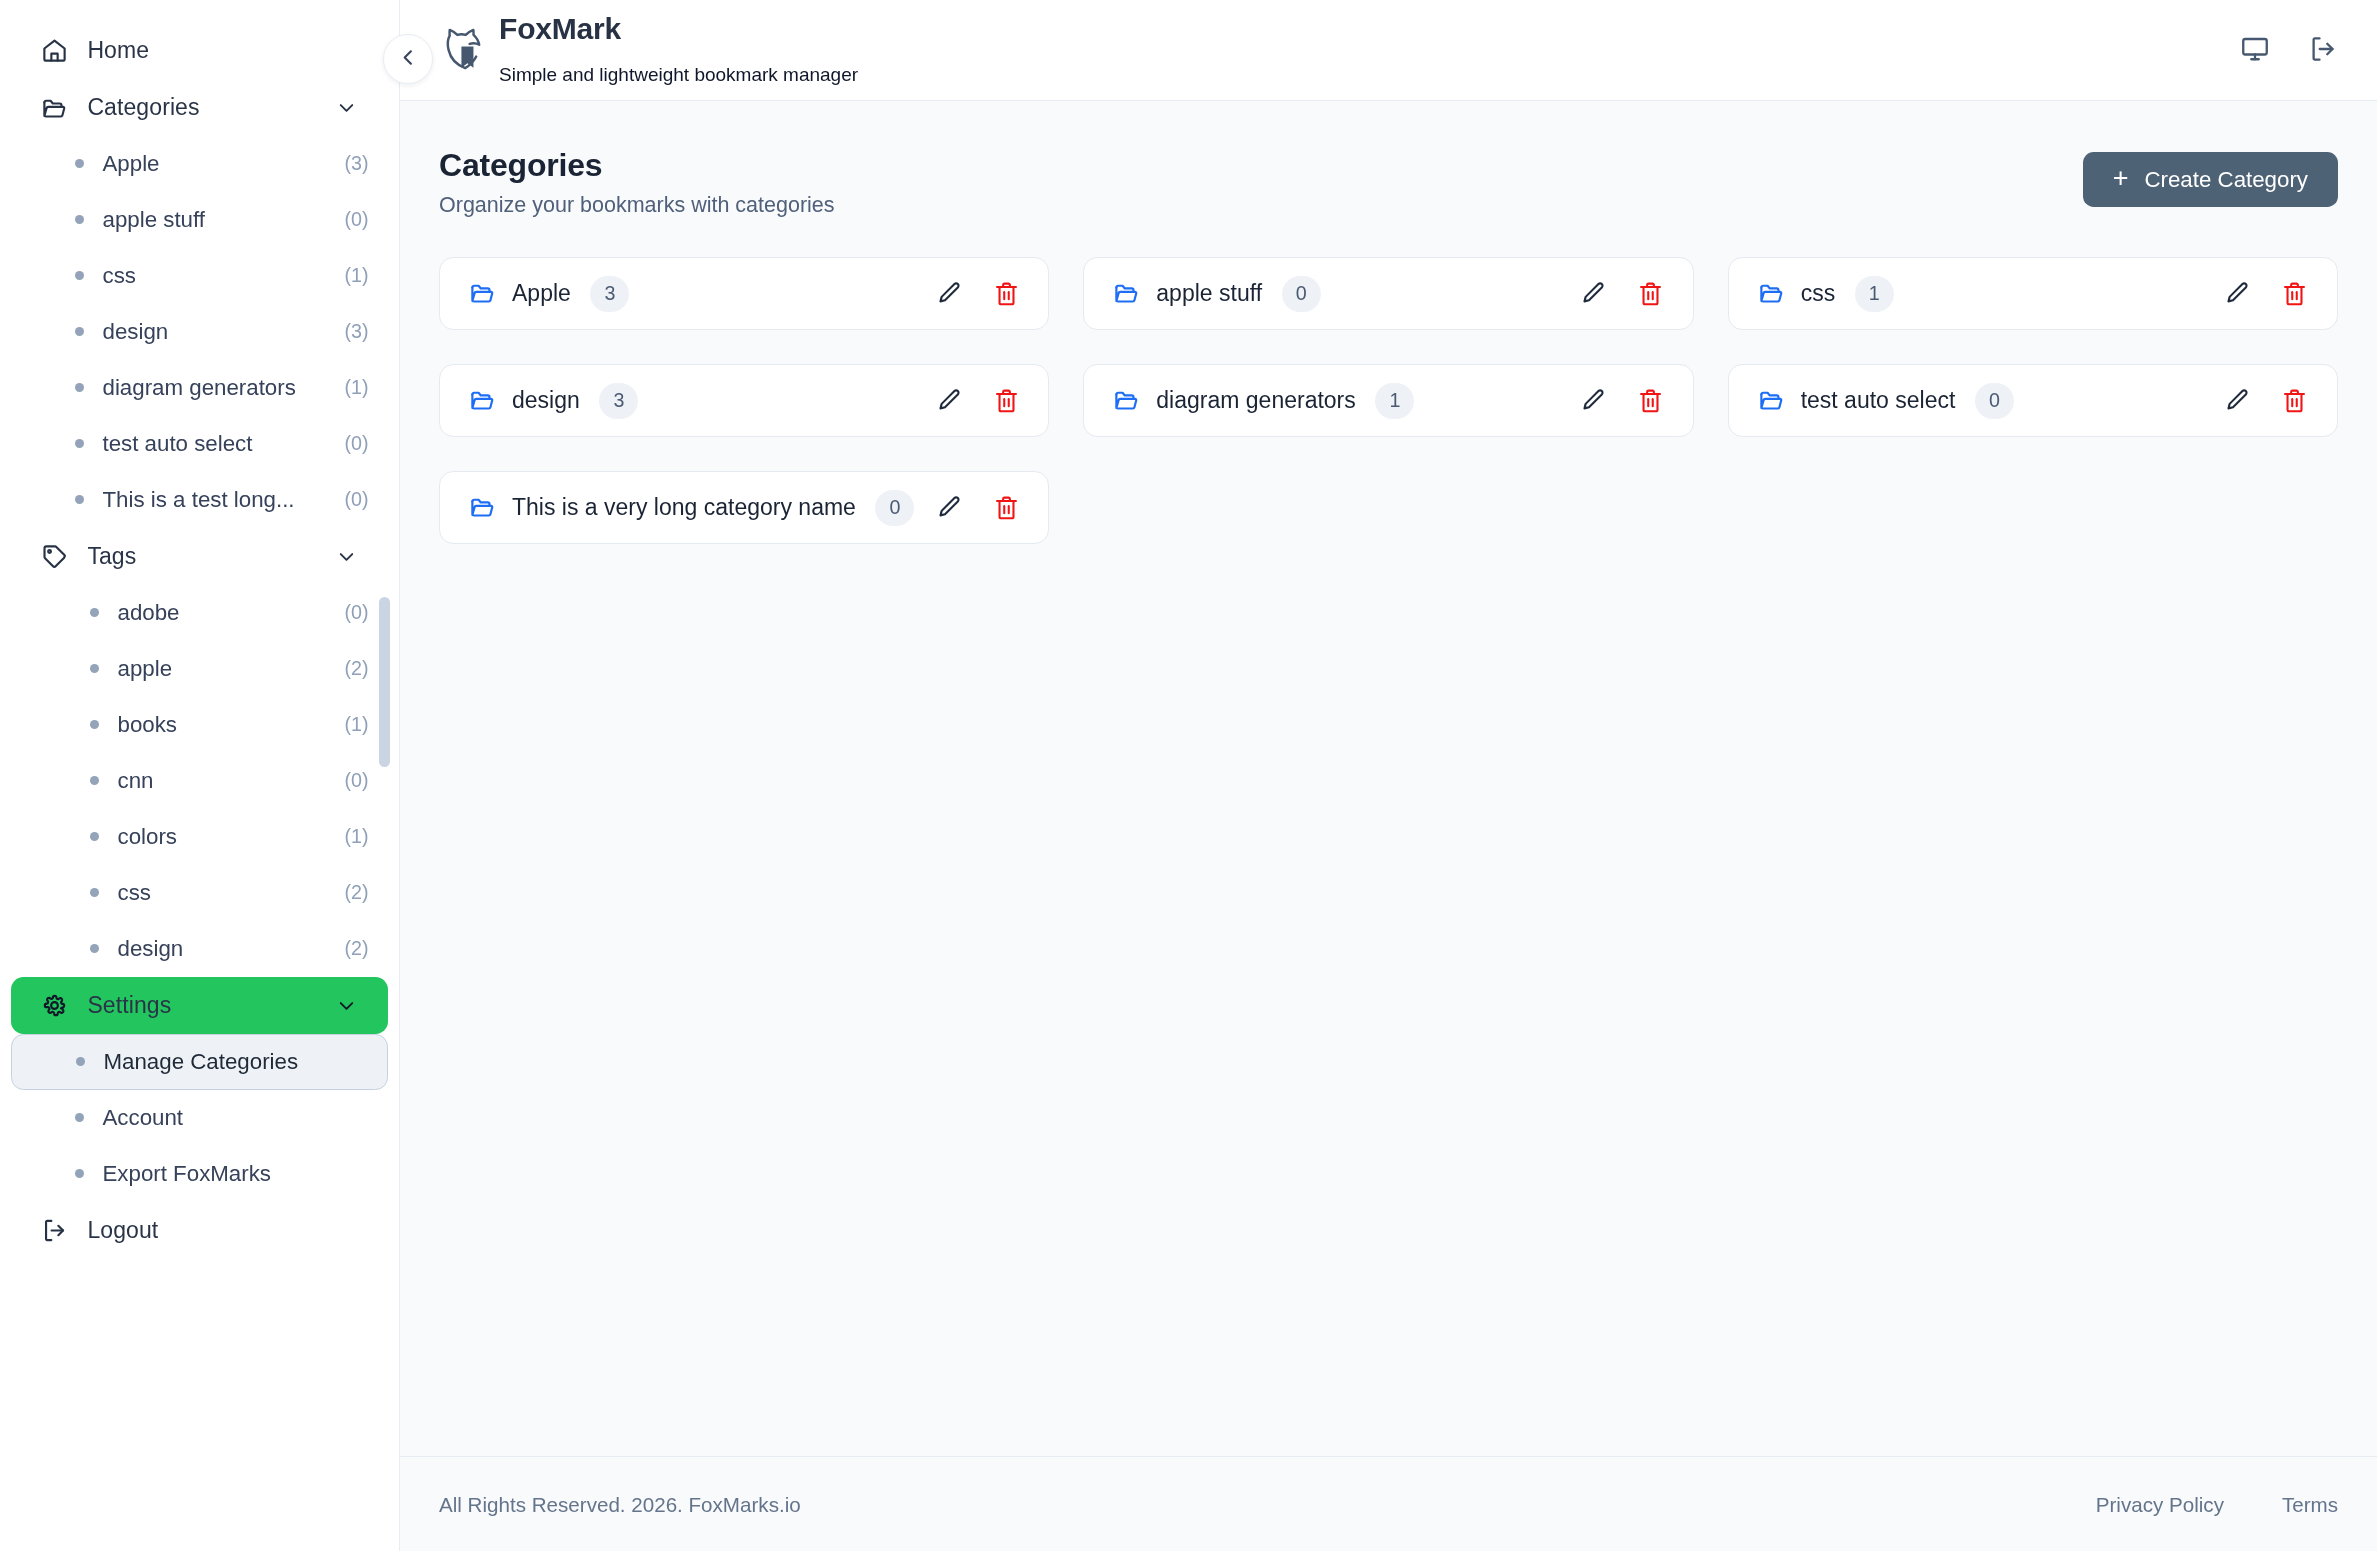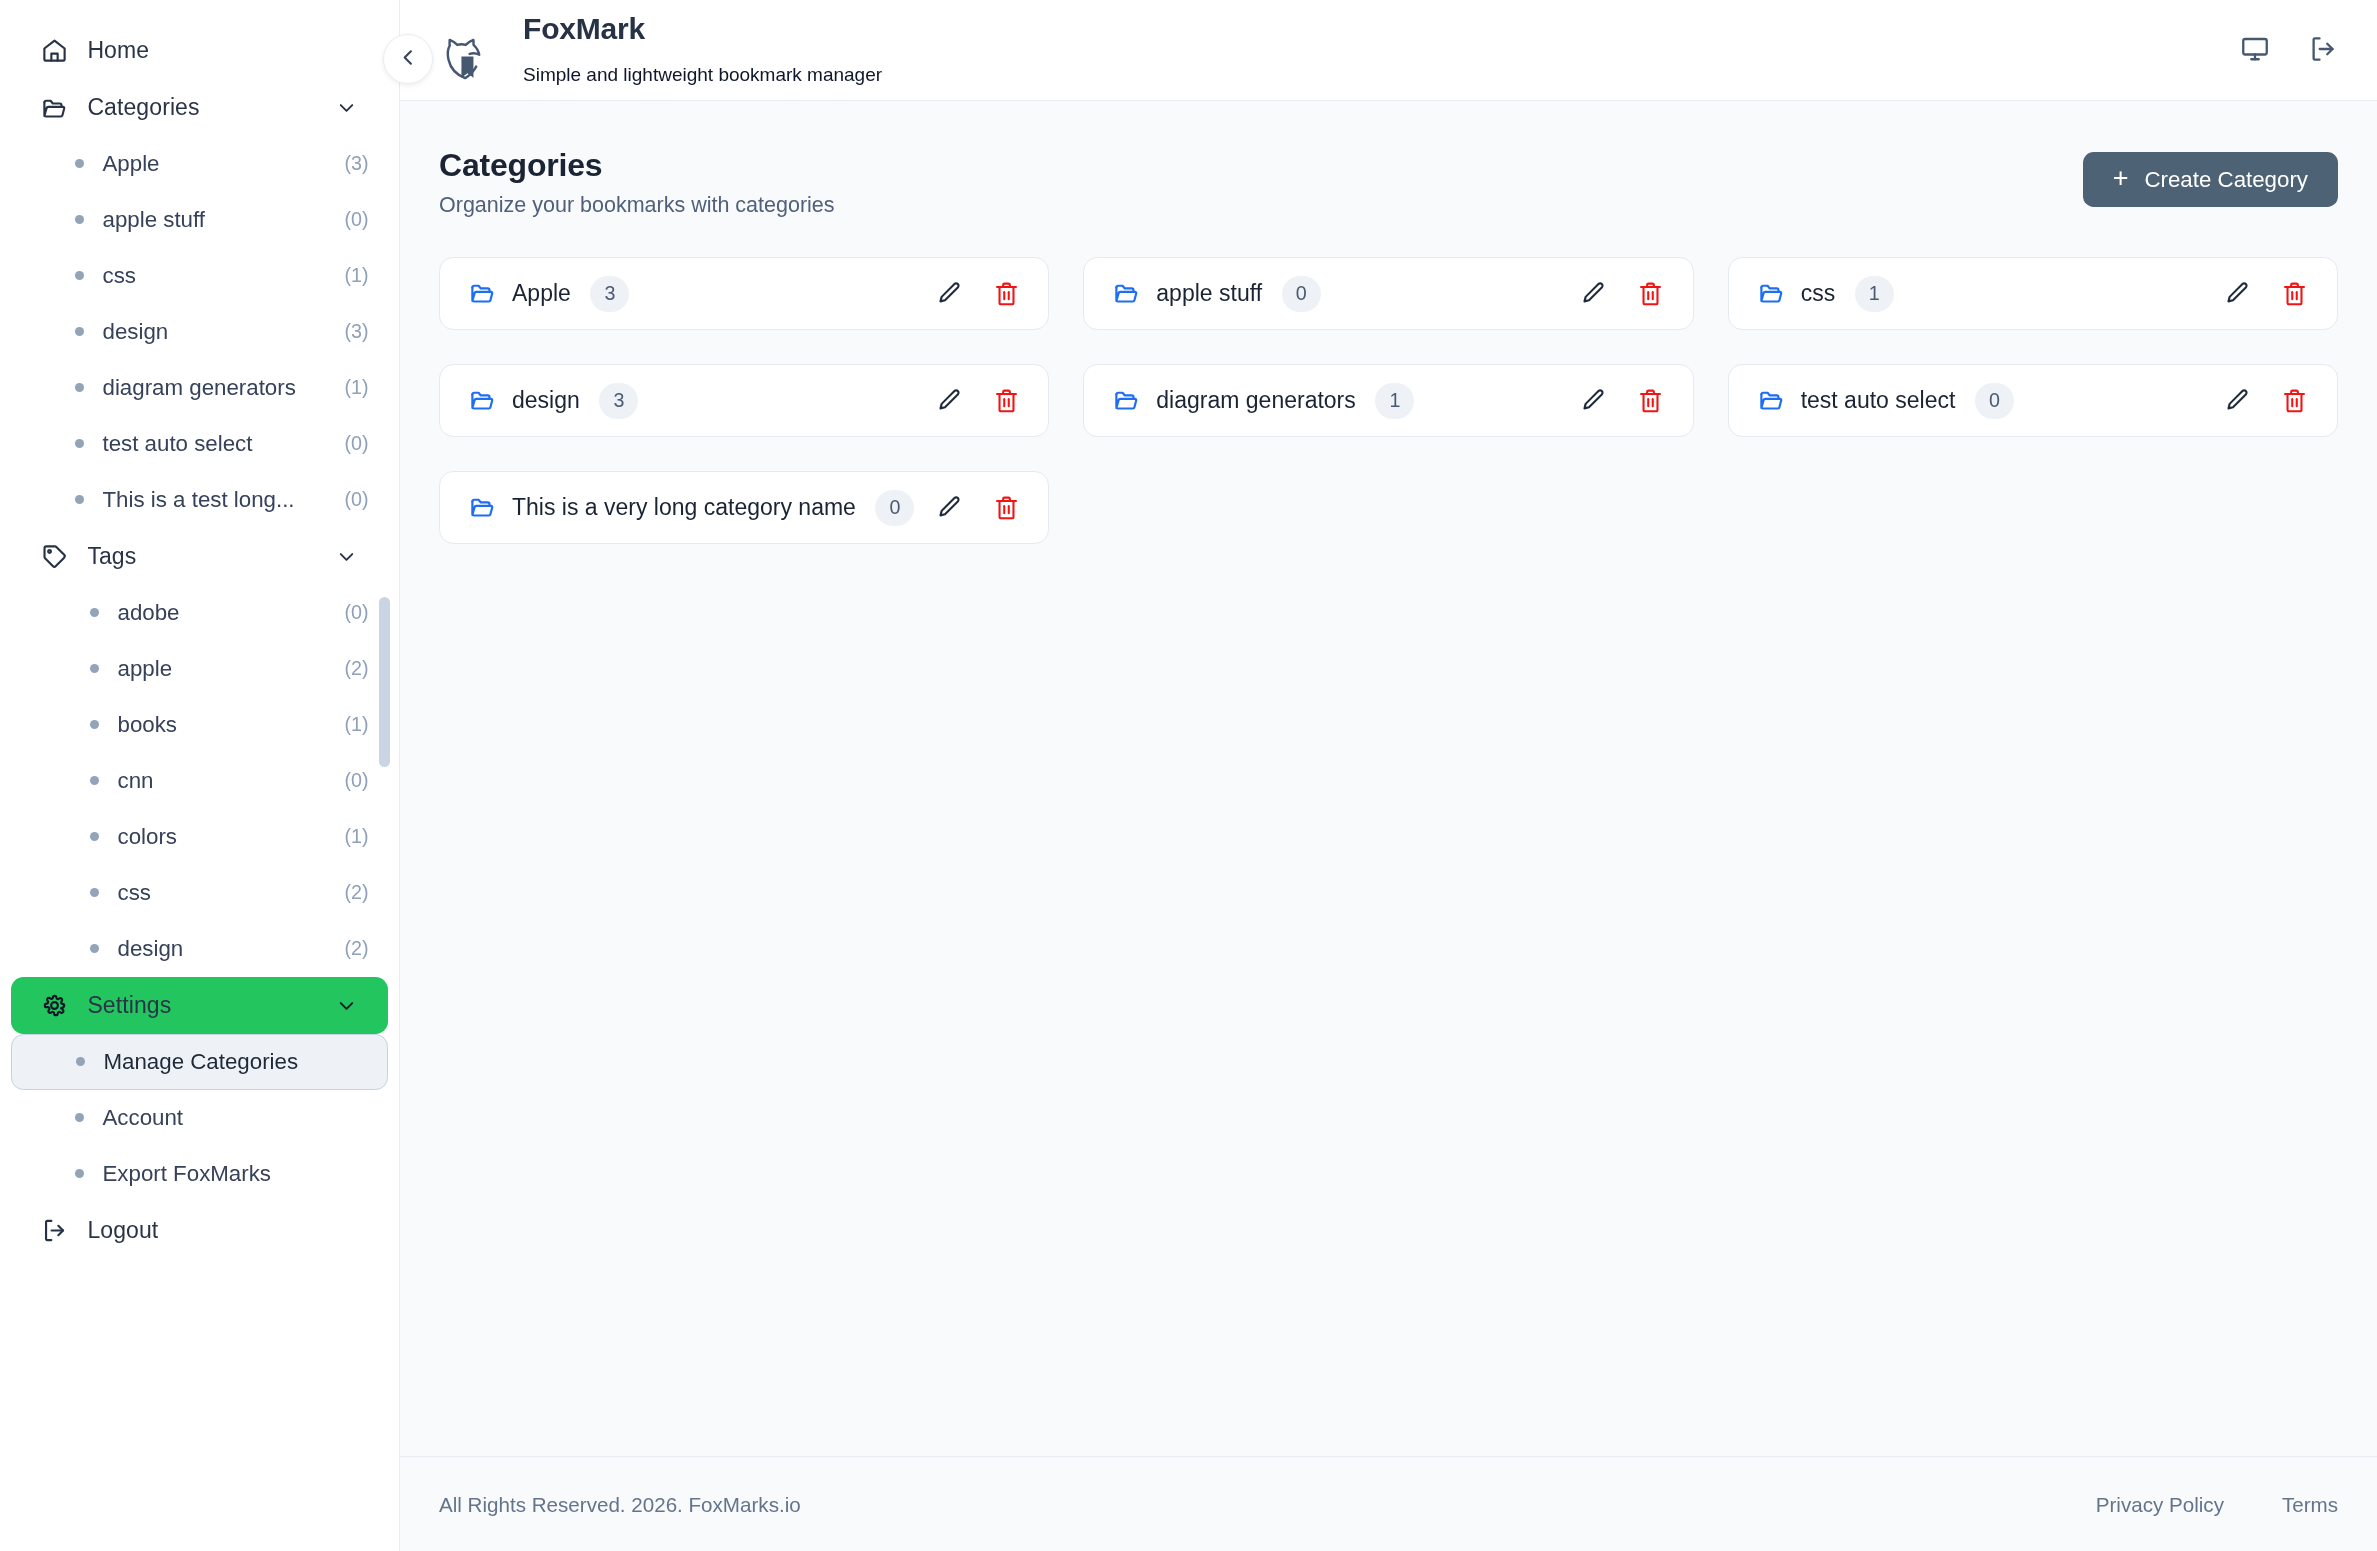--- a/index.html
+++ b/index.html
@@ -138,22 +138,22 @@
     height: 101px;
     flex: 0 0 101px;
     background: #ffffff;
     border-bottom: 1.8px solid #e8edf3;
     display: flex;
     align-items: center;
     padding: 0 39px 0 39px;
   }
   .brand {
     display: flex;
-    align-items: flex-end;
-    gap: 32px;
+    align-items: center;
+    gap: 8px;
   }
   .brand-text { display: flex; flex-direction: column; justify-content: center; }
   .brand-title {
     font-size: 30px;
     font-weight: 700;
     color: #273244;
     line-height: 1.15;
     letter-spacing: -0.2px;
   }
   .brand-sub {

